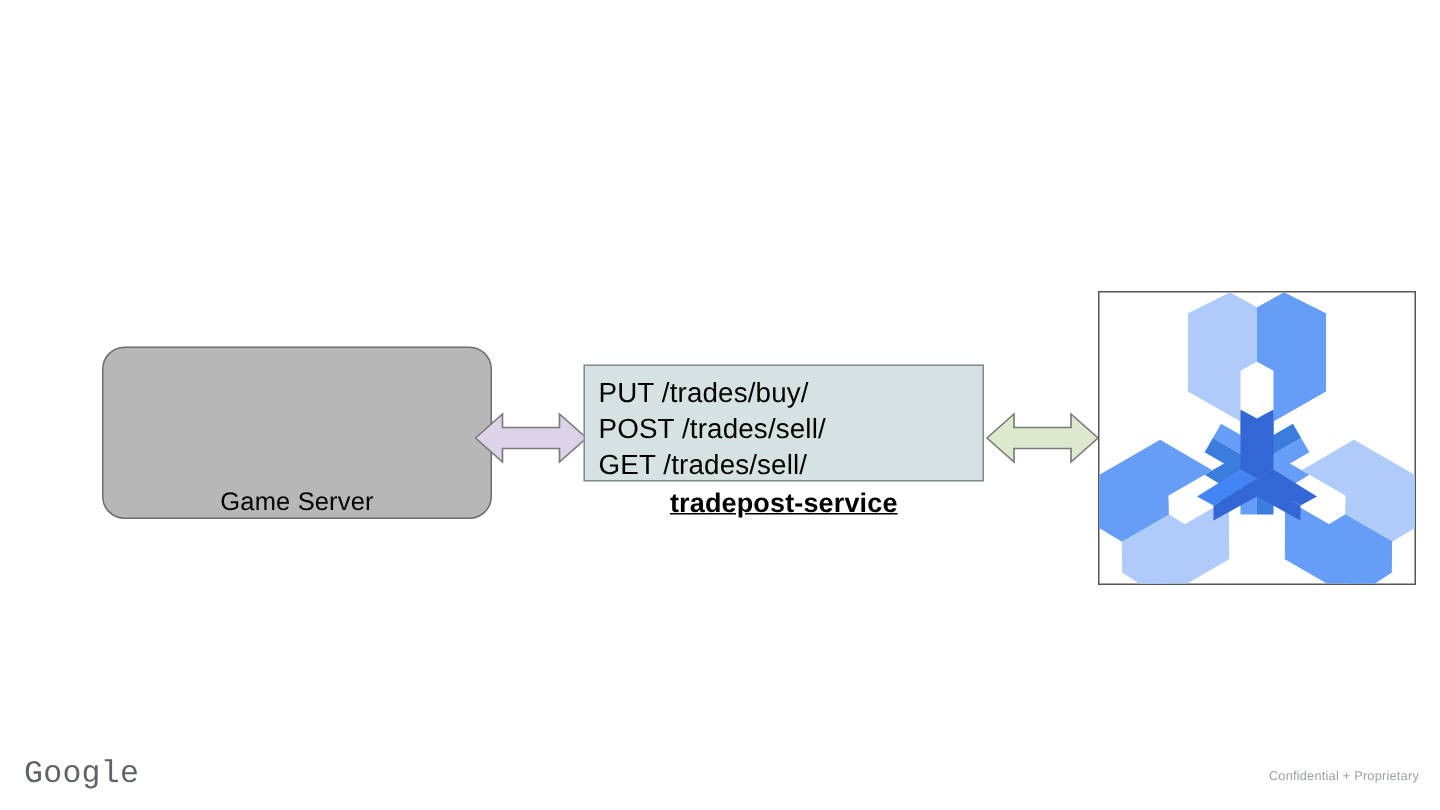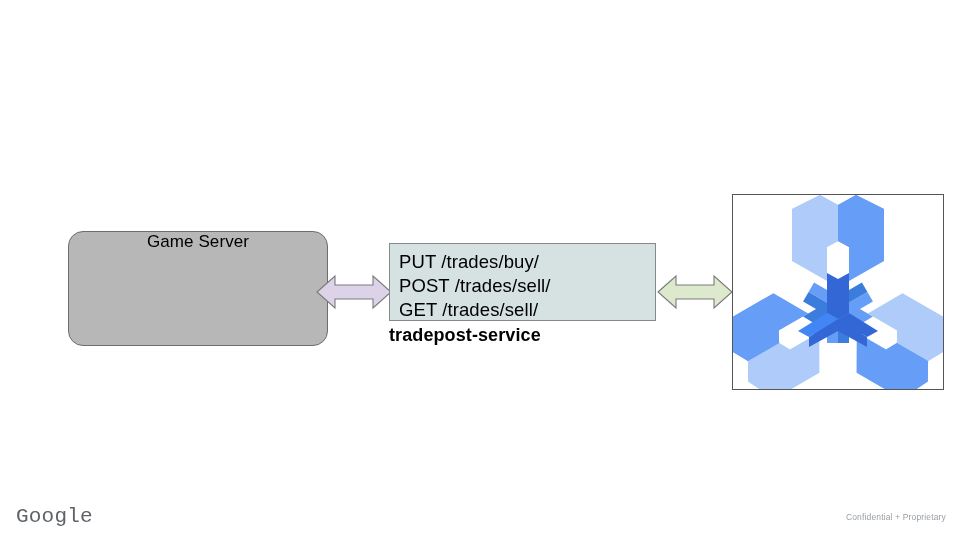--- a/index.html
+++ b/index.html
@@ -27,21 +27,21 @@
     position: absolute;
     left: 68px;
     top: 231px;
     width: 260px;
     height: 115px;
     background: #b7b7b7;
     border: 1.4px solid #6d6d6d;
     border-radius: 15px;
     box-sizing: border-box;
     display: flex;
-    align-items: flex-start;
+    align-items: flex-end;
     justify-content: center;
   }
   .game-server-label {
     font-size: 17px;
     line-height: 20px;
     color: #000000;
     text-align: center;
     letter-spacing: 0.1px;
   }
 
@@ -71,25 +71,26 @@
     line-height: 24px;
     color: #000000;
     white-space: nowrap;
     letter-spacing: 0.1px;
   }
   .service-name {
     position: absolute;
     left: 389px;
     top: 325px;
     width: 267px;
-    text-align: left;
+    text-align: center;
     font-size: 18px;
     font-weight: bold;
     color: #000000;
     letter-spacing: 0.1px;
+    text-decoration: underline;
   }
 
   
   .icon-card {
     position: absolute;
     left: 732px;
     top: 194px;
     width: 212px;
     height: 196px;
     background: #ffffff;

